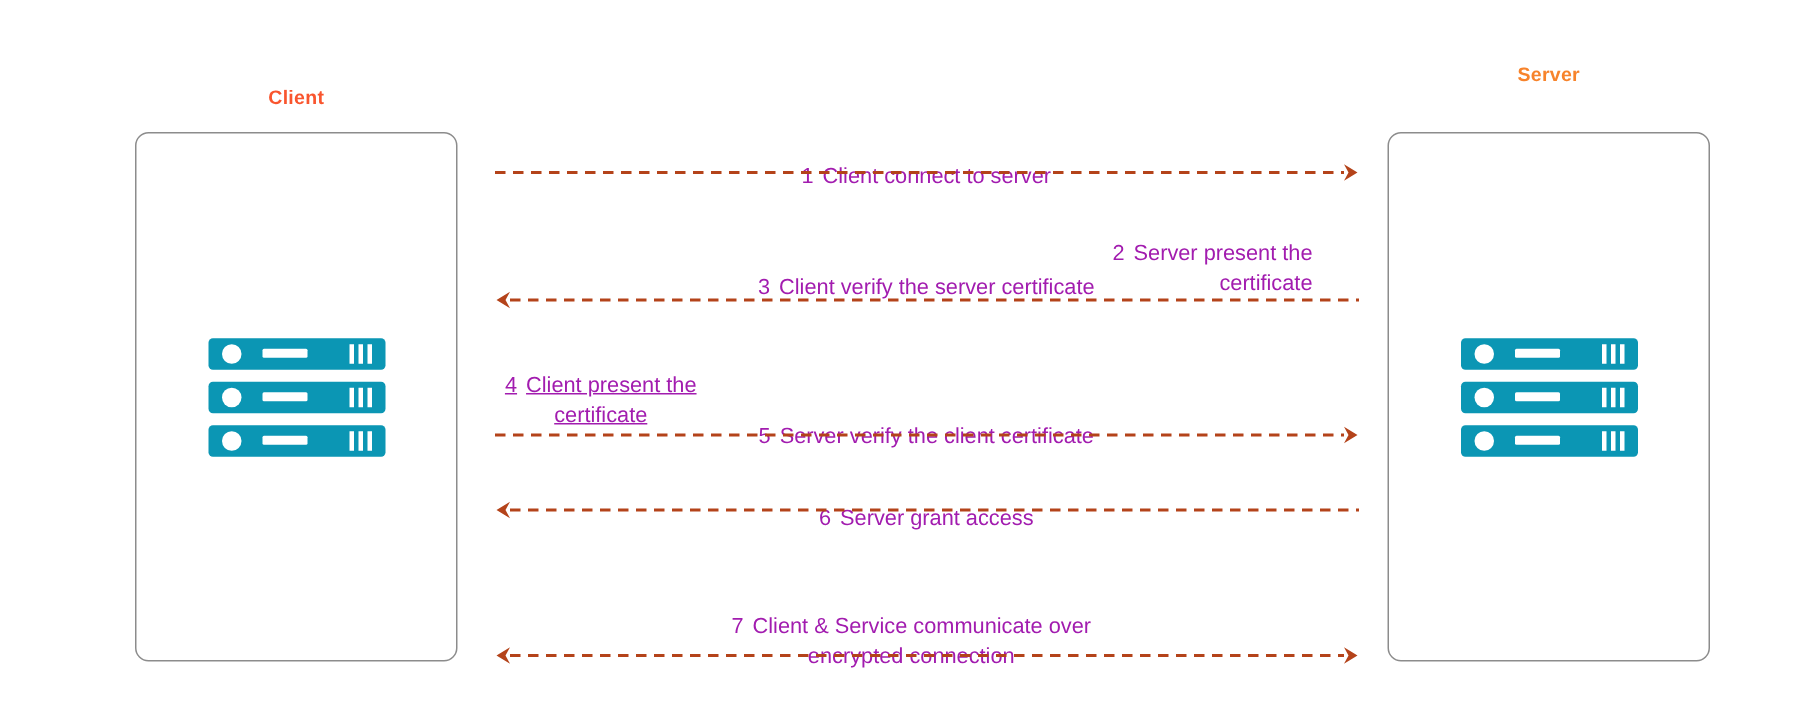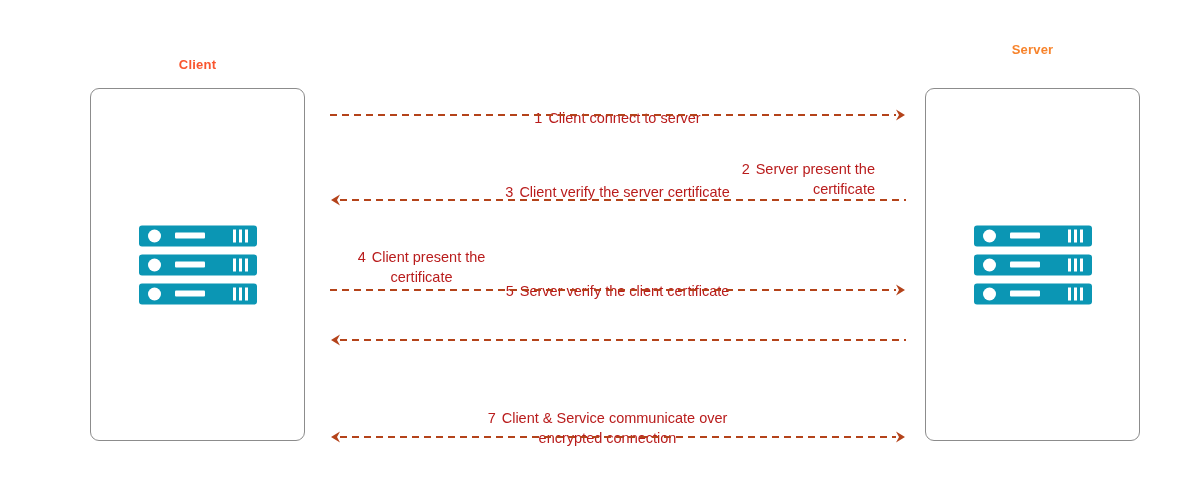--- a/index.html
+++ b/index.html
@@ -107,21 +107,21 @@
   .msg-line {
     position: absolute;
     height: 18px;
     pointer-events: none;
   }
   .msg-line svg { display: block; overflow: visible; }
 
   .msg-label {
     position: absolute;
     font-size: 14.5px;
-    color: #b91c1c;
+    color: #a21caf;
     line-height: 20px;
     white-space: pre-line;
   }
   .msg-label .num { margin-right: 6px; }
 
   .lbl-center { text-align: center; }
   .lbl-right  { text-align: right; }
 </style>
 </head>
 <body>
@@ -214,35 +214,38 @@
   <div class="msg-label lbl-center" style="left:330px; top:162px; width:575px;">
     <span class="num">3</span><span>Client verify the server certificate</span>
   </div>
   <div class="msg-line" style="left:330px; top:193px; width:576px;">
     <svg width="576" height="14" viewBox="0 0 576 14">
       <line x1="10" y1="7" x2="576" y2="7" stroke="#b4431a" stroke-width="2" stroke-dasharray="7 5"></line>
       <path d="M10 1.5 L1 7 L10 12.5 L7 7 Z" fill="#b4431a"></path>
     </svg>
   </div>
 
-  <div class="msg-label lbl-center" style="left:324px; top:227px; width:195px;">
+  <div class="msg-label lbl-center" style="left:303px; top:227px; width:195px;text-decoration:underline;">
     <span class="num">4</span><span>Client present the
 certificate</span>
   </div>
 
   <div class="msg-label lbl-center" style="left:330px; top:261px; width:575px;">
     <span class="num">5</span><span>Server verify the client certificate</span>
   </div>
   <div class="msg-line" style="left:330px; top:283px; width:576px;">
     <svg width="576" height="14" viewBox="0 0 576 14">
       <line x1="0" y1="7" x2="566" y2="7" stroke="#b4431a" stroke-width="2" stroke-dasharray="7 5"></line>
       <path d="M566 1.5 L575 7 L566 12.5 L569 7 Z" fill="#b4431a"></path>
     </svg>
   </div>
 
+  <div class="msg-label lbl-center" style="left:330px; top:316px; width:575px;">
+    <span class="num">6</span><span>Server grant access</span>
+  </div>
   <div class="msg-line" style="left:330px; top:333px; width:576px;">
     <svg width="576" height="14" viewBox="0 0 576 14">
       <line x1="10" y1="7" x2="576" y2="7" stroke="#b4431a" stroke-width="2" stroke-dasharray="7 5"></line>
       <path d="M10 1.5 L1 7 L10 12.5 L7 7 Z" fill="#b4431a"></path>
     </svg>
   </div>
 
   <div class="msg-label lbl-center" style="left:320px; top:388px; width:575px;">
     <span class="num">7</span><span>Client &amp; Service communicate over
 encrypted connection</span>

